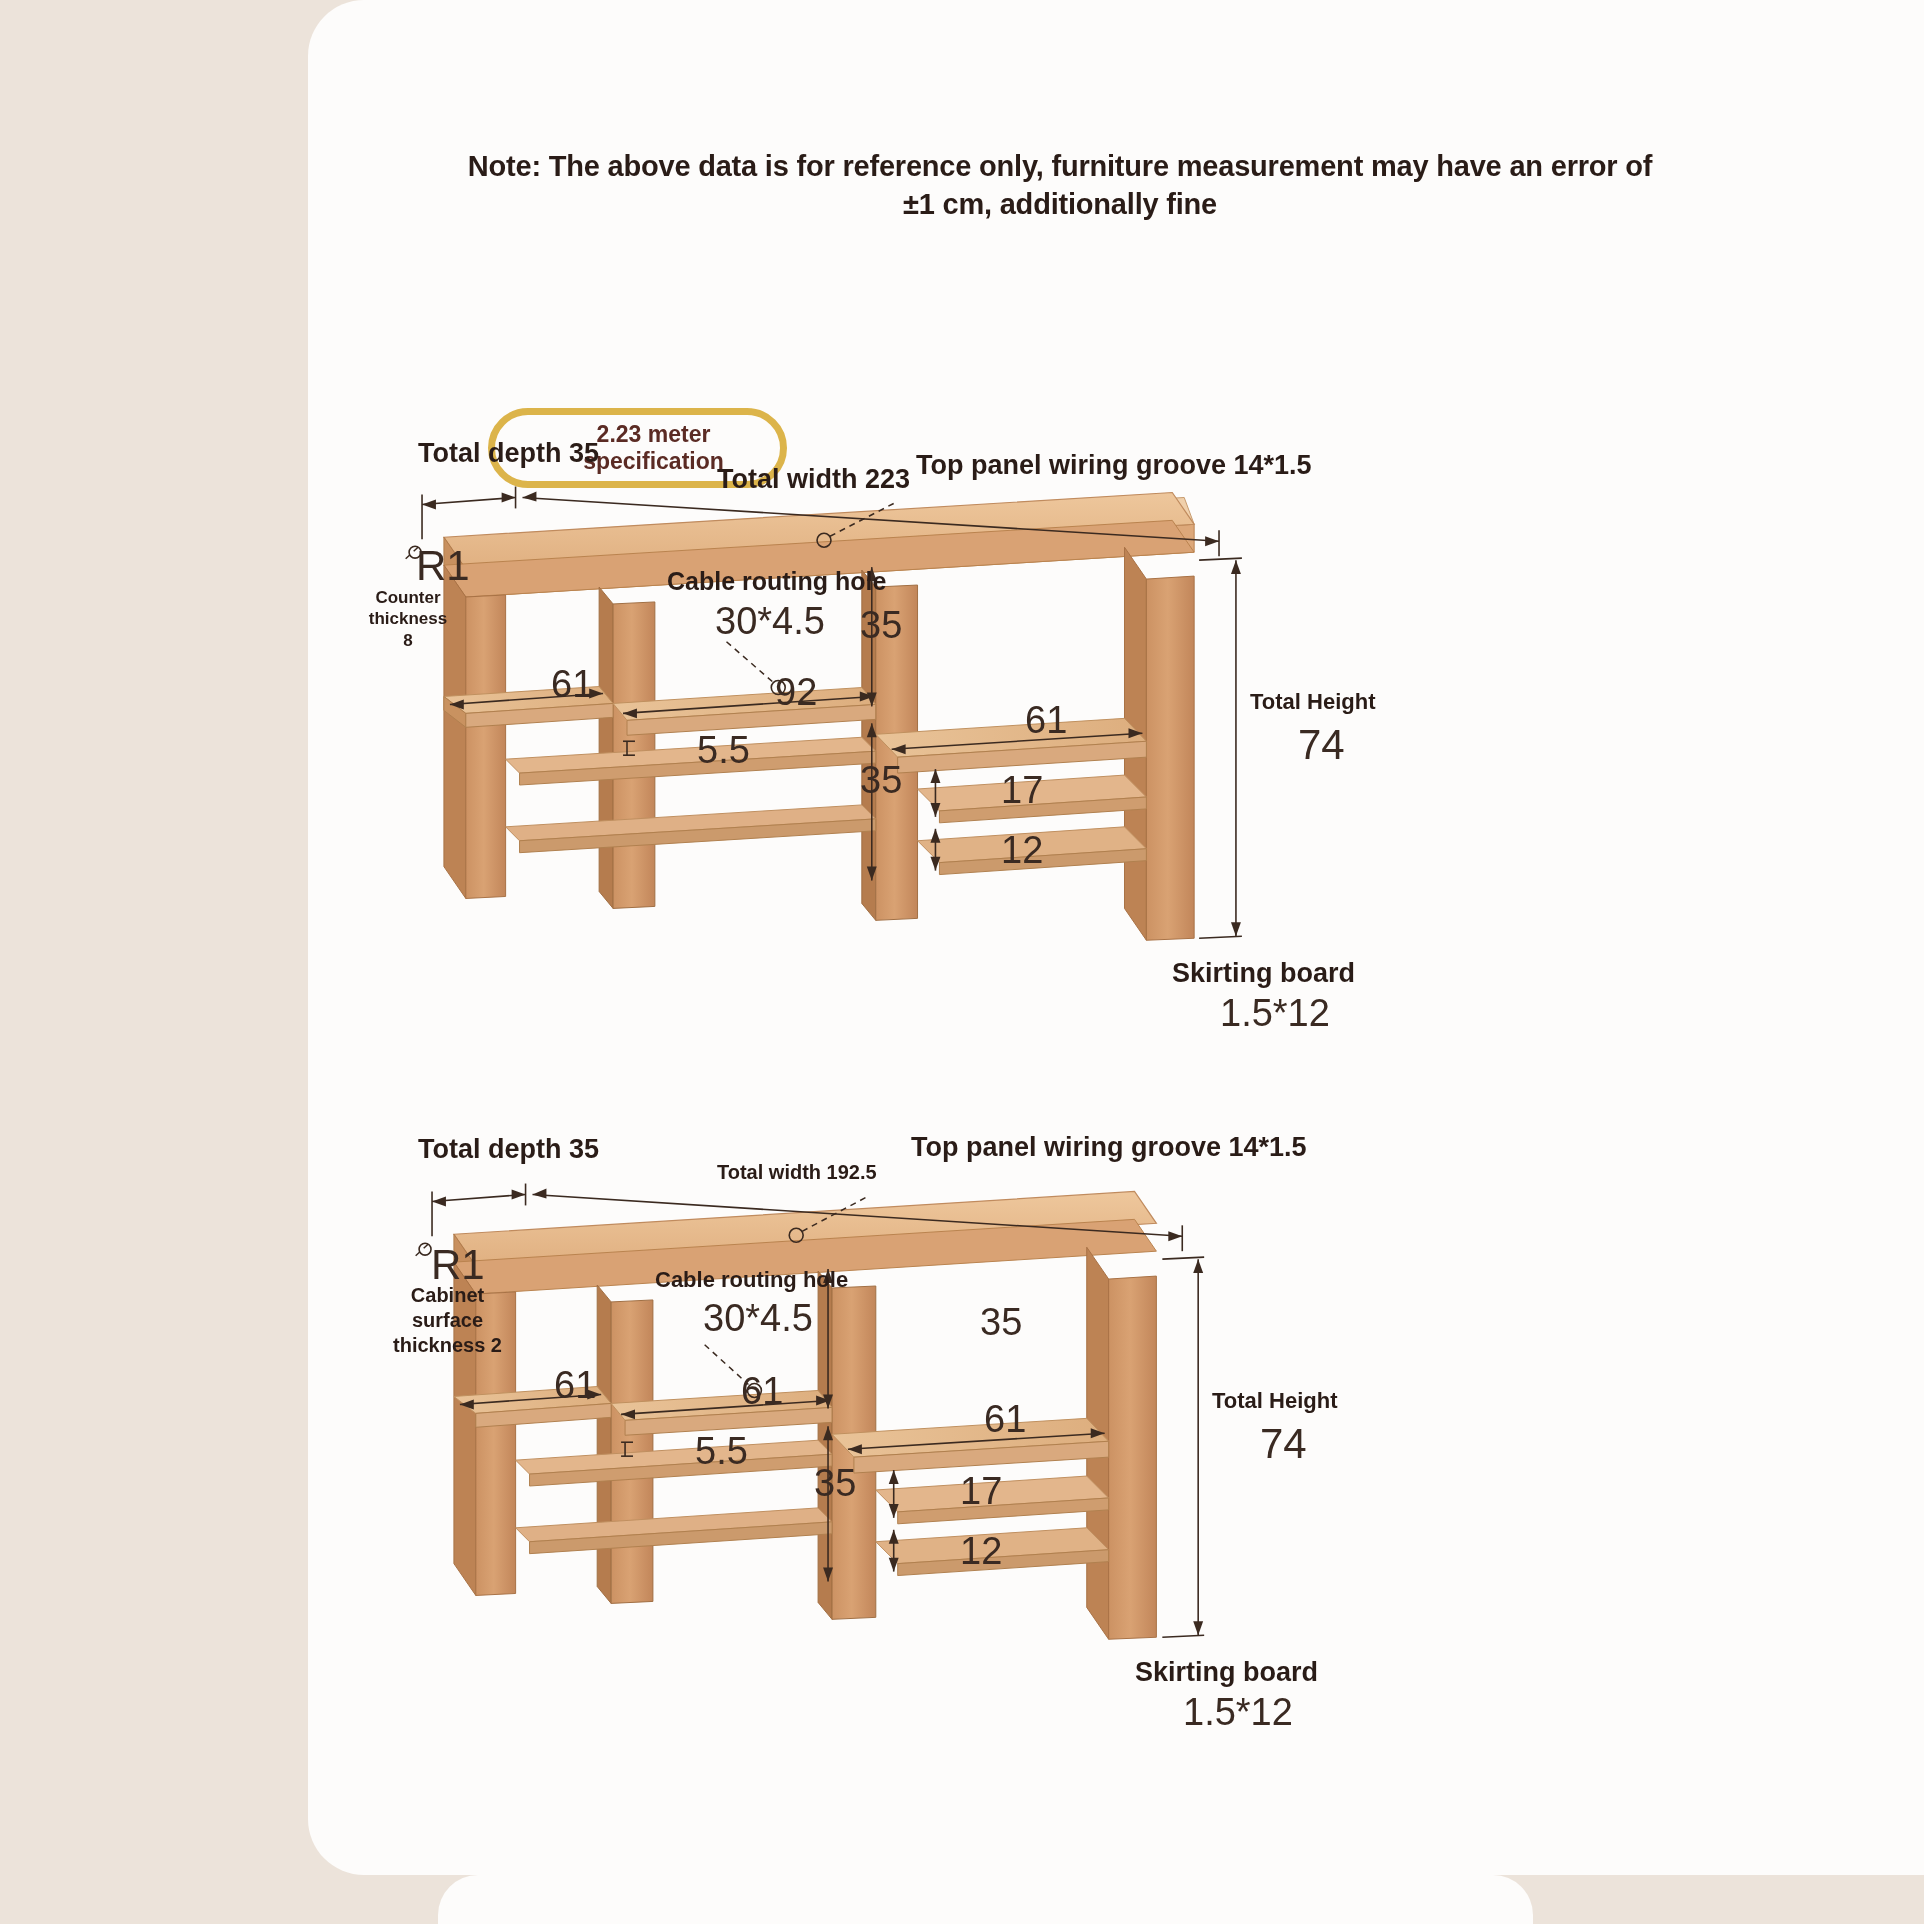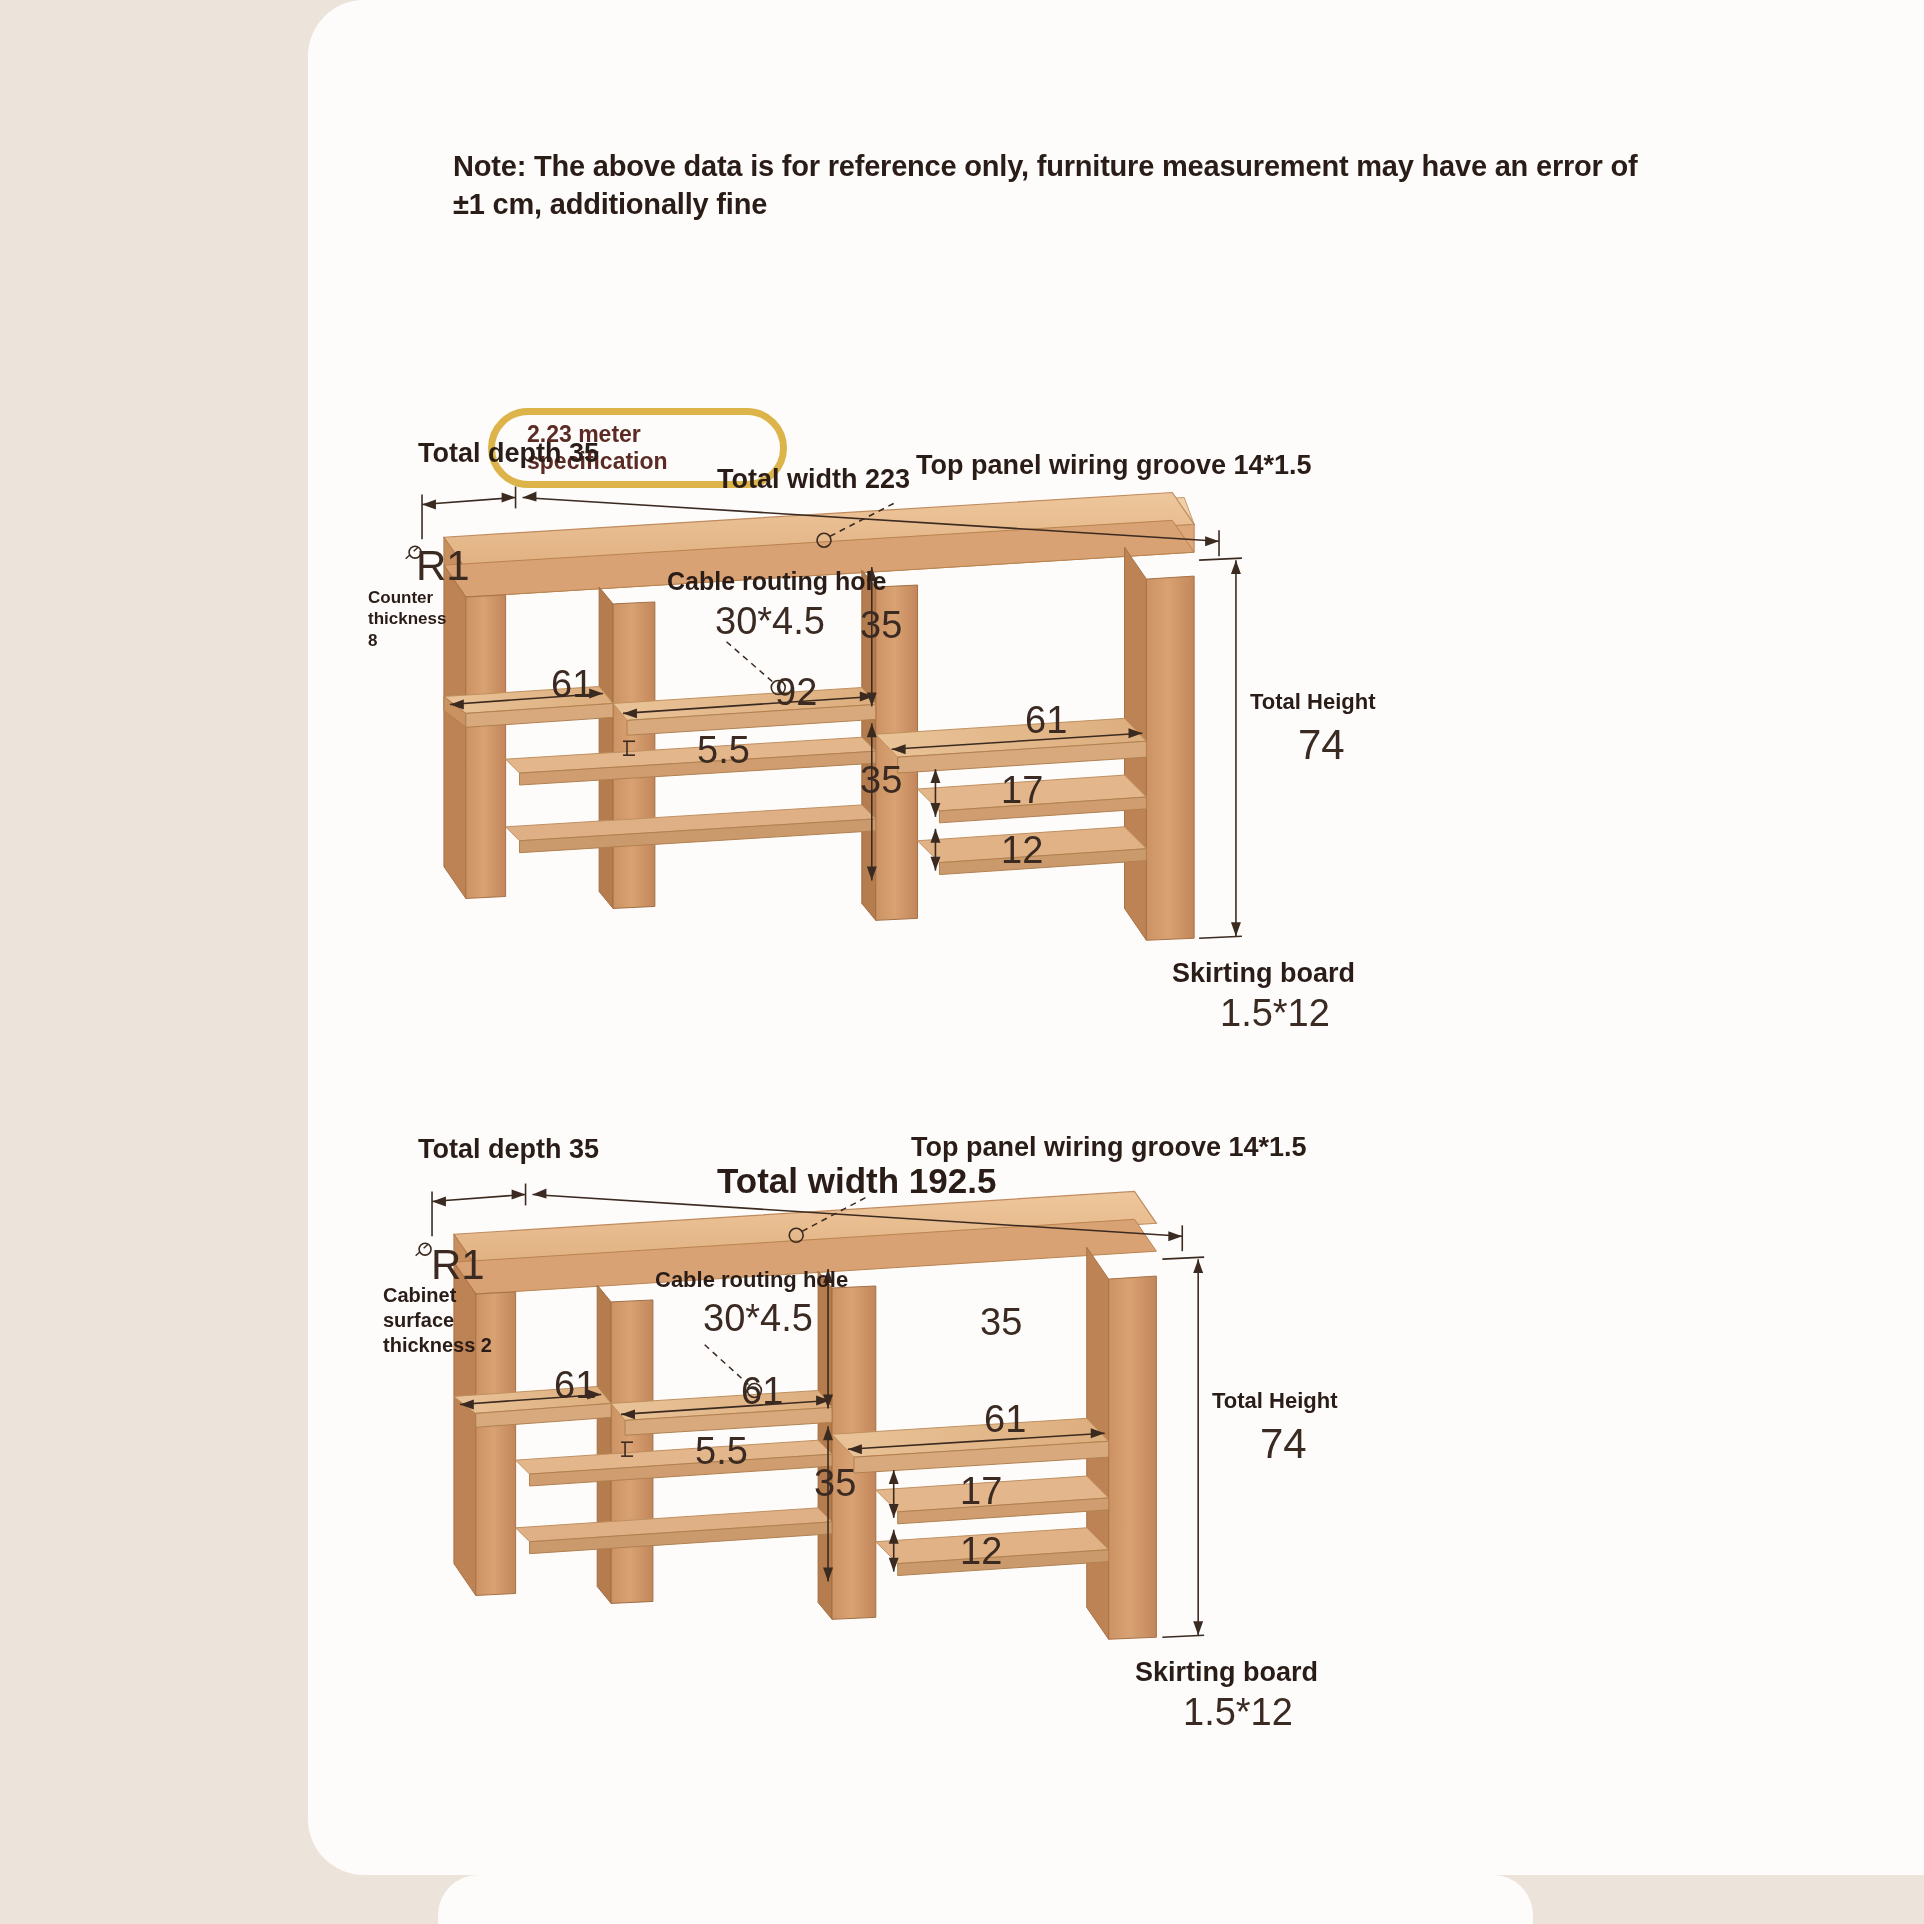--- a/index.html
+++ b/index.html
@@ -6,20 +6,21 @@
   html,body { width:1924px; height:1924px; }
   body {
     background:#ece3da;
     font-family:"Liberation Sans", sans-serif;
     color:#241a16;
     overflow:hidden;
   }
   #page {
     position:absolute; left:0; top:0; width:1532px; height:1924px;
     background:#ece3da;
+    text-align:center;
   }
   
   .card {
     position:absolute;
     left:308px; top:0px;
     width:1616px; height:1875px;
     background:#fdfcfb;
     border-top-left-radius:56px;
     border-top-right-radius:0px;
     border-bottom-left-radius:56px;
@@ -355,21 +356,21 @@
         <line x1="366" y1="-8" x2="430" y2="-42"></line>
         <line x1="268" y1="106" x2="312" y2="146"></line>
         <line x1="-10" y1="5" x2="-24" y2="18"></line>
       </g>
       <circle cx="360" cy="-4" r="7" fill="none" stroke="#3b2a20" stroke-width="1.6"></circle>
       <circle cx="318" cy="152" r="7" fill="none" stroke="#3b2a20" stroke-width="1.6"></circle>
       <circle cx="-13" cy="10" r="6" fill="none" stroke="#3b2a20" stroke-width="1.6"></circle>
     </svg>
 
     <div class="dlabel" style="left:-20px; top:-105px; font-size:27px;">Total depth 35</div>
-    <div class="dlabel" style="left:279px; top:-78px; font-size:35px;">Total width 192.5</div>
+    <div class="dlabel" style="left:279px; top:-78px; font-size:20px;">Total width 192.5</div>
     <div class="dlabel" style="left:473px; top:-107px; font-size:27px;">Top panel wiring groove 14*1.5</div>
 
     <div class="dnum" style="left:-55px; top:2px; font-size:42px;">R1</div>
     <div class="dlabel" style="left:-55px; top:44px; font-size:20px; width:129px; white-space:normal; line-height:1.25;">Cabinet surface thickness 2</div>
 
     <div class="dlabel" style="left:217px; top:28px; font-size:22px;">Cable routing hole</div>
     <div class="dnum" style="left:217px; top:58px; font-size:38px;">30*4.5</div>
 
     <div class="dnum" style="left:68px; top:125px; font-size:38px;">61</div>
     <div class="dnum" style="left:255px; top:131px; font-size:38px;">61</div>

